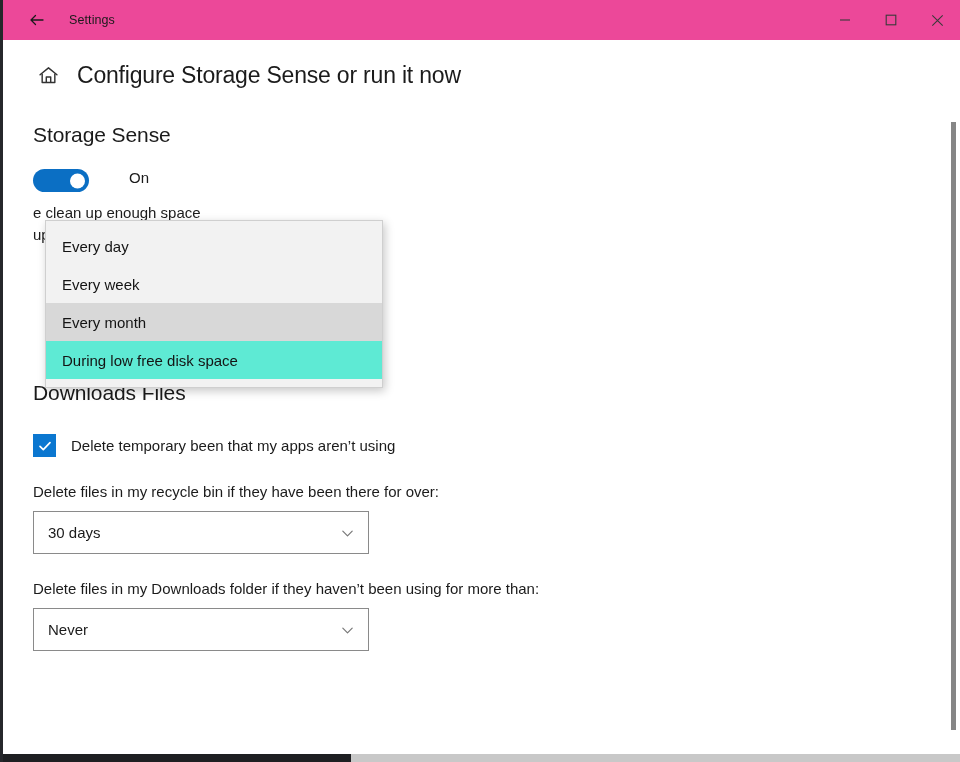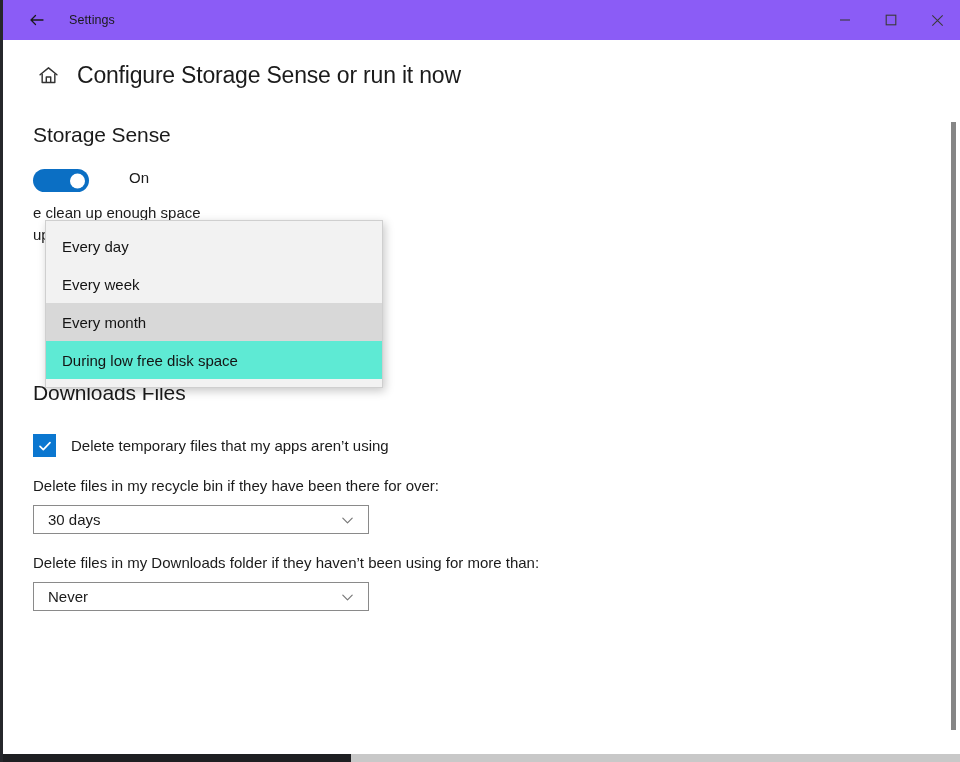--- a/index.html
+++ b/index.html
@@ -22,21 +22,21 @@
     background: #ffffff;
     box-sizing: border-box;
     border-left: 3px solid #26272b;
     overflow: hidden;
   }
 
   
   .titlebar {
     position: relative;
     height: 40px;
-    background: #8b5cf6;
+    background: #ec4899;
     display: flex;
     align-items: center;
   }
   .back-button {
     width: 44px;
     height: 36px;
     margin-left: 12px;
     display: flex;
     align-items: center;
     justify-content: center;
@@ -178,30 +178,30 @@
     justify-content: center;
     flex: 0 0 auto;
   }
   .check-label {
     margin-left: 15px;
     font-size: 15px;
     color: #1b1b1b;
   }
 
   
-  .field-group { margin-top: 20px; }
+  .field-group { margin-top: 26px; }
   .field-label {
     font-size: 15px;
     color: #1b1b1b;
     margin-bottom: 11px;
   }
   .select-box {
     position: relative;
     width: 336px;
-    height: 29px;
+    height: 43px;
     border: 1px solid #8a8a8a;
     background: #ffffff;
     display: flex;
     align-items: center;
     box-sizing: border-box;
   }
   .select-value {
     font-size: 15px;
     color: #1b1b1b;
     padding-left: 14px;
@@ -311,21 +311,21 @@
     </div>
 
     <div class="section-heading" style="margin-top:135px;">Downloads Files</div>
 
     <div class="check-row">
       <div class="checkbox">
         <svg width="16" height="16" viewBox="0 0 16 16">
           <path d="M3 8.4 L6.3 11.6 L13 4.6" fill="none" stroke="#ffffff" stroke-width="1.7" stroke-linecap="round" stroke-linejoin="round"></path>
         </svg>
       </div>
-      <div class="check-label">Delete temporary files that my apps aren’t using</div>
+      <div class="check-label">Delete temporary been that my apps aren’t using</div>
     </div>
 
     <div class="field-group">
       <div class="field-label">Delete files in my recycle bin if they have been there for over:</div>
       <div class="select-box">
         <span class="select-value">30 days</span>
         <span class="select-chevron">
           <svg width="15" height="15" viewBox="0 0 16 16">
             <path d="M3 6 L8 11 L13 6" fill="none" stroke="currentColor" stroke-width="1.3" stroke-linecap="round" stroke-linejoin="round"></path>
           </svg>

